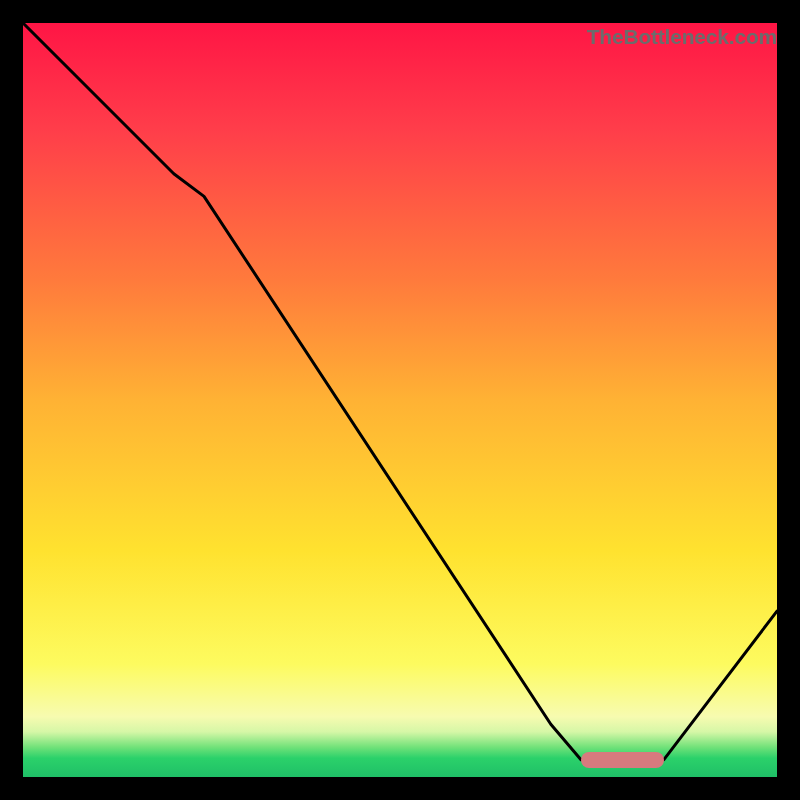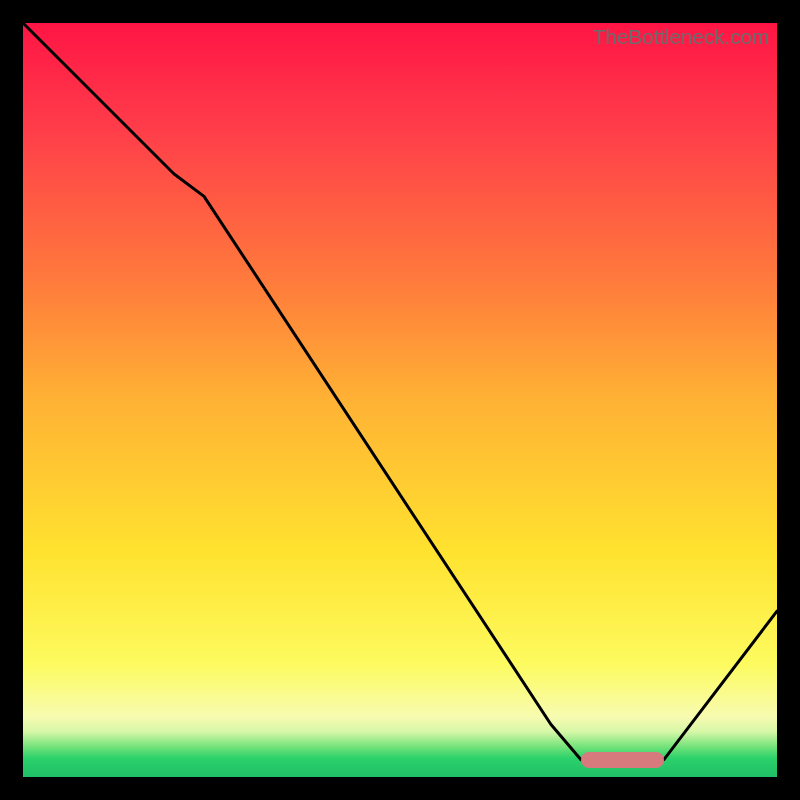--- a/index.html
+++ b/index.html
@@ -36,24 +36,24 @@
       #f7fbb0 92%,
       #d6f7a7 94%,
       #73e27a 96%,
       #2bd16a 97.5%,
       #1fbf67 100%
     );
   }
   .watermark {
     position: absolute;
     top: 2px;
-    right: 8px;
+    right: 0;
     color: #6c6c6c;
     font-size: 21px;
-    font-weight: 400;
+    font-weight: 700;
     font-family: Arial, Helvetica, sans-serif;
     letter-spacing: -0.2px;
   }
   svg.curve {
     position: absolute;
     left: 0;
     top: 0;
     width: 754px;
     height: 754px;
     overflow: visible;

